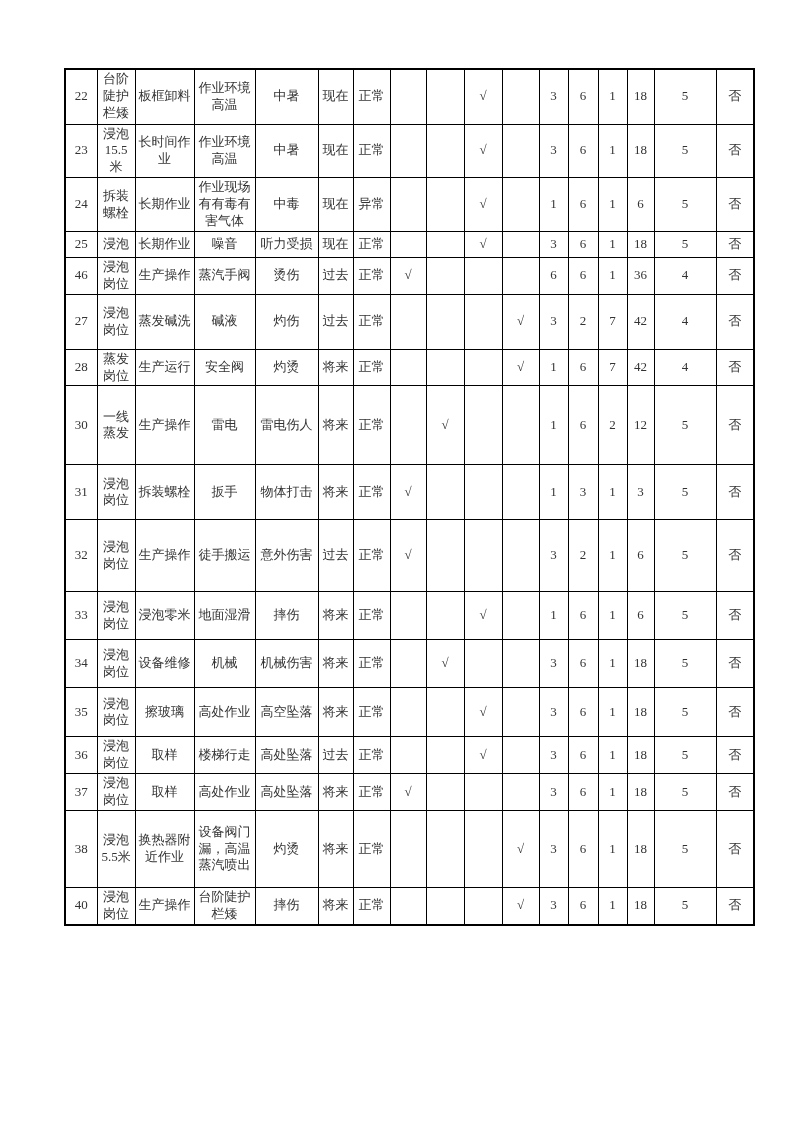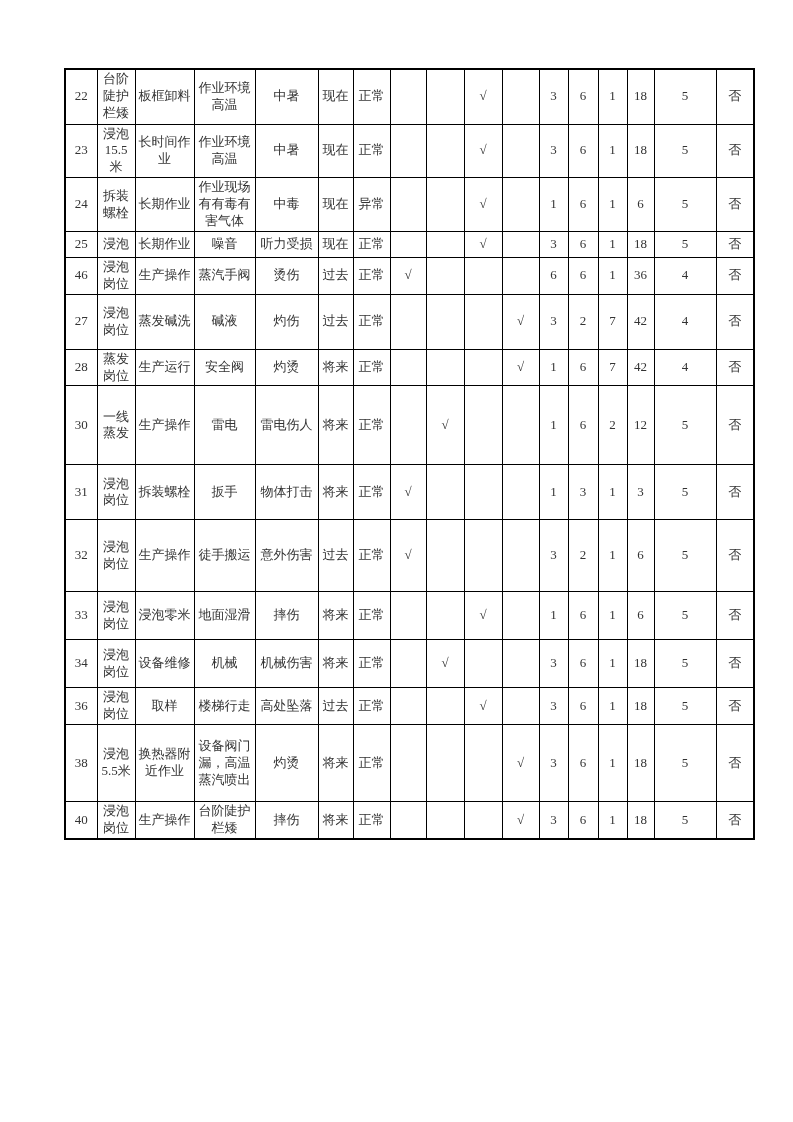--- a/index.html
+++ b/index.html
@@ -279,31 +279,69 @@
           <td>√</td>
           <td></td>
           <td></td>
           <td>3</td>
           <td>6</td>
           <td>1</td>
           <td>18</td>
           <td>5</td>
           <td>否</td>
         </tr>
+        <tr style="height: 49px;">
+          <td>35</td>
+          <td>浸泡岗位</td>
+          <td>擦玻璃</td>
+          <td>高处作业</td>
+          <td>高空坠落</td>
+          <td>将来</td>
+          <td>正常</td>
+          <td></td>
+          <td></td>
+          <td>√</td>
+          <td></td>
+          <td>3</td>
+          <td>6</td>
+          <td>1</td>
+          <td>18</td>
+          <td>5</td>
+          <td>否</td>
+        </tr>
         <tr style="height: 31px;">
           <td>36</td>
           <td>浸泡岗位</td>
           <td>取样</td>
           <td>楼梯行走</td>
           <td>高处坠落</td>
           <td>过去</td>
           <td>正常</td>
           <td></td>
           <td></td>
           <td>√</td>
+          <td></td>
+          <td>3</td>
+          <td>6</td>
+          <td>1</td>
+          <td>18</td>
+          <td>5</td>
+          <td>否</td>
+        </tr>
+        <tr style="height: 31px;">
+          <td>37</td>
+          <td>浸泡岗位</td>
+          <td>取样</td>
+          <td>高处作业</td>
+          <td>高处坠落</td>
+          <td>将来</td>
+          <td>正常</td>
+          <td>√</td>
+          <td></td>
+          <td></td>
           <td></td>
           <td>3</td>
           <td>6</td>
           <td>1</td>
           <td>18</td>
           <td>5</td>
           <td>否</td>
         </tr>
         <tr style="height: 77px;">
           <td>38</td>

